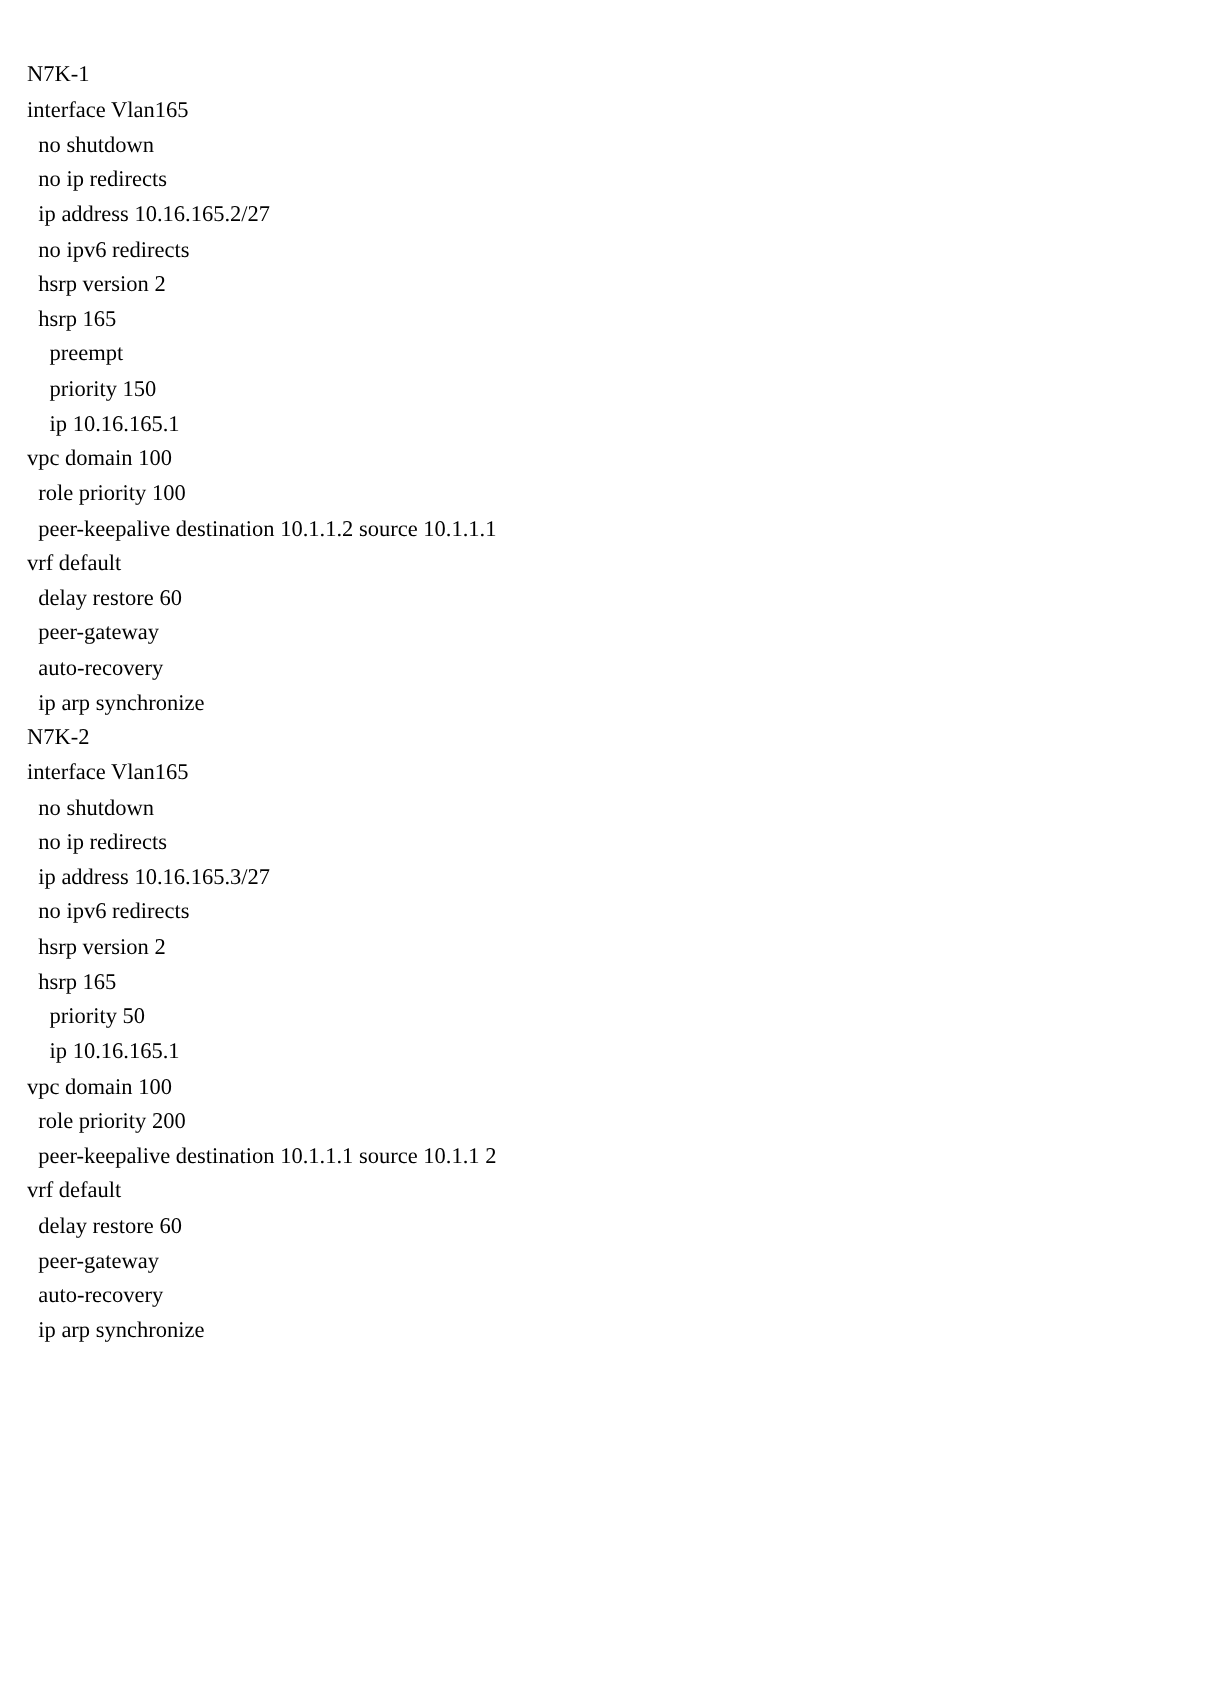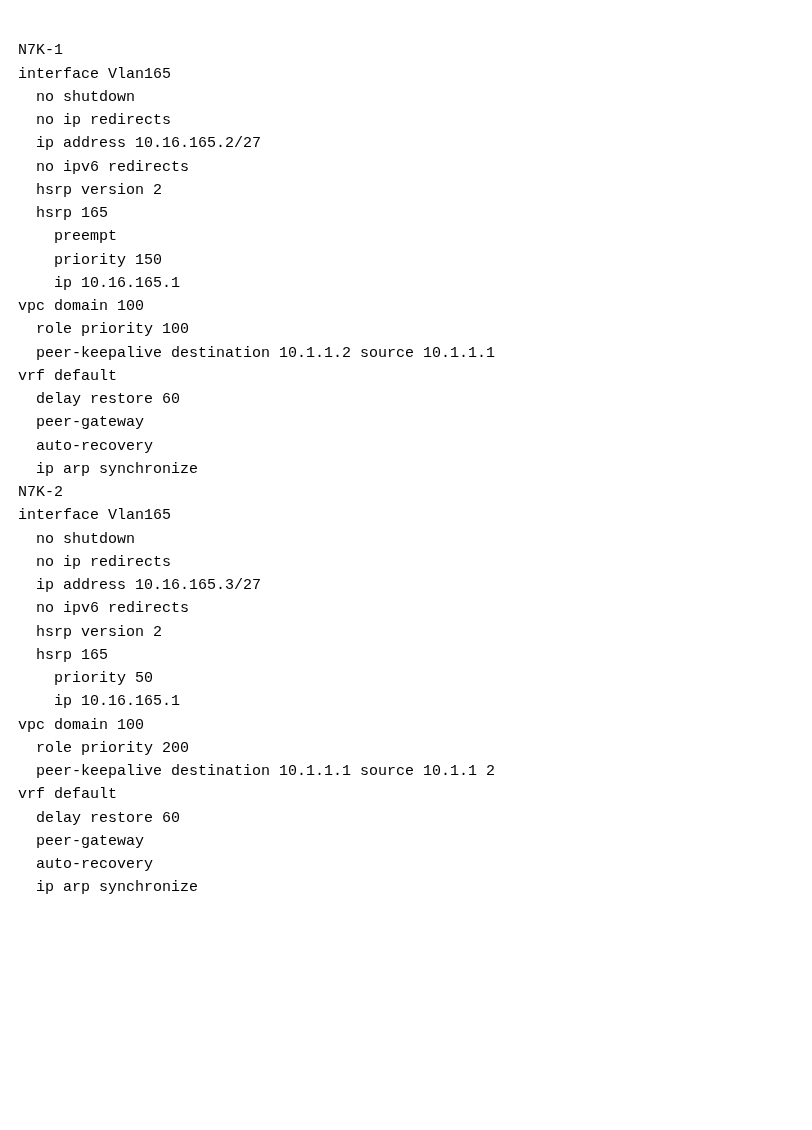--- a/index.html
+++ b/index.html
@@ -1,18 +1,19 @@
 <!DOCTYPE html>
 <html><head>
   <meta charset="utf-8">
   <style>
     * {
       margin: 0;
       padding: 0;
       box-sizing: border-box;
+      font-family: Liberation Serif, serif;
     }
     body {
       background: #ffffff;
       font-family: 'Courier New', Courier, monospace;
       font-size: 15px;
       color: #000000;
       width: 812px;
       min-height: 1130px;
       padding: 16px 18px;
       line-height: 1.55;

